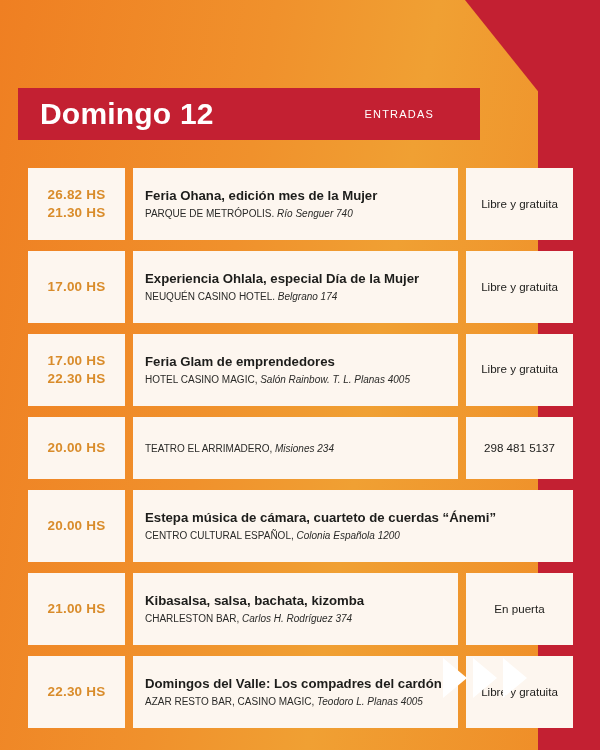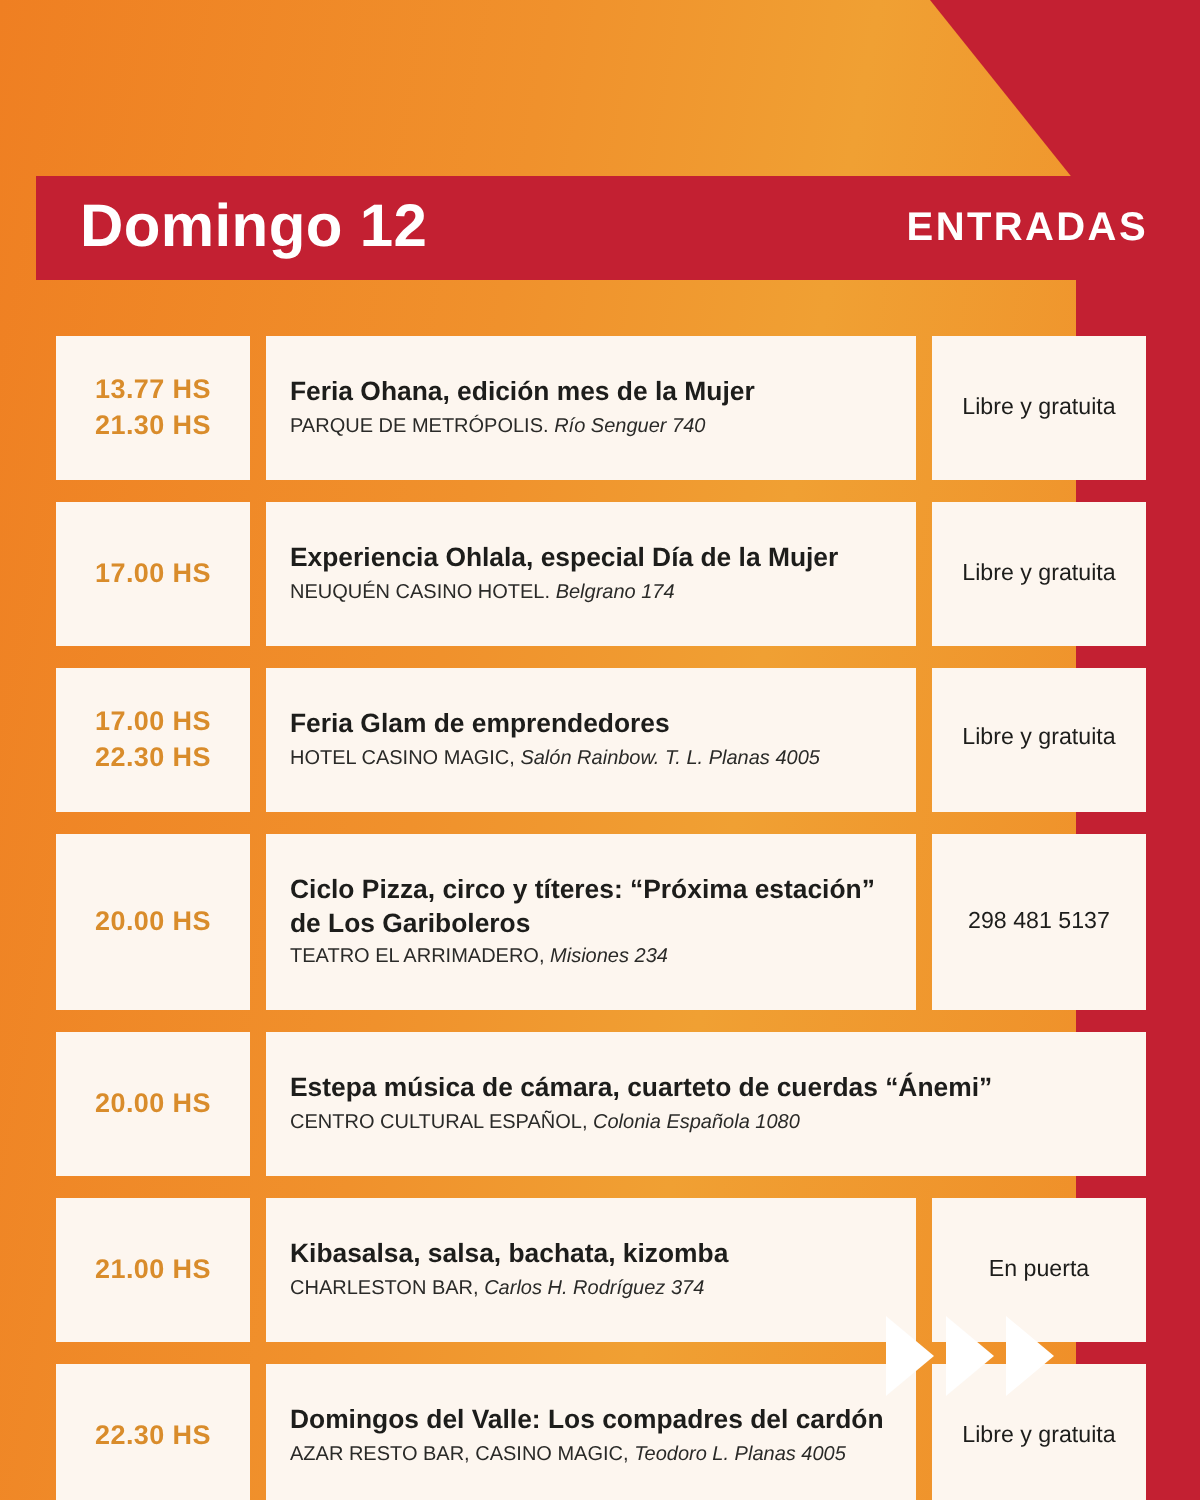--- a/index.html
+++ b/index.html
@@ -36,41 +36,42 @@
     height: 100px;
     overflow: hidden;
   }
   .bg-diag svg { display: block; }
 
   
   .header-band {
     position: absolute;
     left: 18px;
     top: 88px;
-    width: 582px;
+    width: 462px;
     height: 52px;
     background: #c32032;
     display: flex;
     align-items: center;
     justify-content: space-between;
     box-sizing: border-box;
     padding: 0 26px 0 22px;
   }
   .header-title {
     color: #ffffff;
     font-size: 30px;
     font-weight: bold;
     letter-spacing: 0.2px;
     line-height: 1;
   }
   .header-right {
     color: #ffffff;
-    font-size: 20px;
-    font-weight: bold;
+    font-size: 11px;
+    font-weight: normal;
     letter-spacing: 1.2px;
+    margin-right: 20px;
   }
 
   
   .schedule {
     position: absolute;
     left: 28px;
     top: 168px;
     width: 545px;
   }
   .row {
@@ -159,21 +160,21 @@
 
 <div class="header-band">
   <div class="header-title">Domingo 12</div>
   <div class="header-right">ENTRADAS</div>
 </div>
 
 <div class="schedule">
 
   <div class="row">
     <div class="cell time-cell">
-      <div class="t">13.77 HS</div>
+      <div class="t">26.82 HS</div>
       <div class="t">21.30 HS</div>
     </div>
     <div class="cell info-cell">
       <div class="info-title">Feria Ohana, edición mes de la Mujer</div>
       <div class="info-venue">
         <span>PARQUE DE METRÓPOLIS.</span>
         <span class="addr">Río Senguer 740</span>
       </div>
     </div>
     <div class="cell price-cell">Libre y gratuita</div>
@@ -206,38 +207,37 @@
       </div>
     </div>
     <div class="cell price-cell">Libre y gratuita</div>
   </div>
 
   <div class="row">
     <div class="cell time-cell">
       <div class="t">20.00 HS</div>
     </div>
     <div class="cell info-cell">
-      <div class="info-title">Ciclo Pizza, circo y títeres: “Próxima estación” de Los Gariboleros</div>
       <div class="info-venue">
         <span>TEATRO EL ARRIMADERO,</span>
         <span class="addr">Misiones 234</span>
       </div>
     </div>
     <div class="cell price-cell">298 481 5137</div>
   </div>
 
   <div class="row">
     <div class="cell time-cell">
       <div class="t">20.00 HS</div>
     </div>
     <div class="cell info-cell">
       <div class="info-title">Estepa música de cámara, cuarteto de cuerdas “Ánemi”</div>
       <div class="info-venue">
         <span>CENTRO CULTURAL ESPAÑOL,</span>
-        <span class="addr">Colonia Española 1080</span>
+        <span class="addr">Colonia Española 1200</span>
       </div>
     </div>
   </div>
 
   <div class="row">
     <div class="cell time-cell">
       <div class="t">21.00 HS</div>
     </div>
     <div class="cell info-cell">
       <div class="info-title">Kibasalsa, salsa, bachata, kizomba</div>

